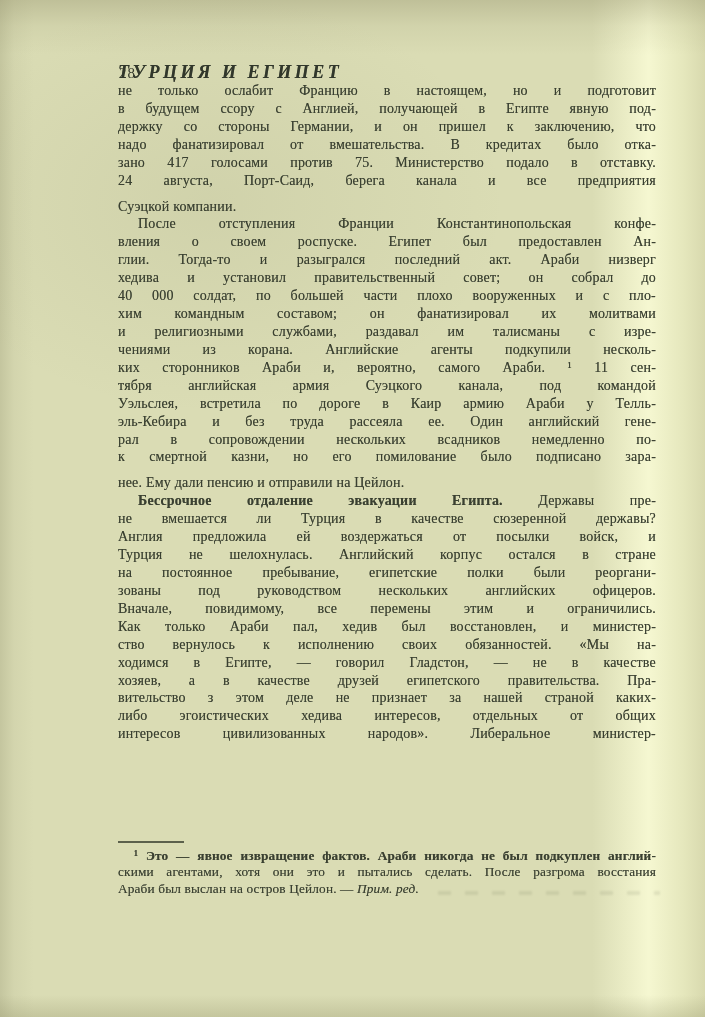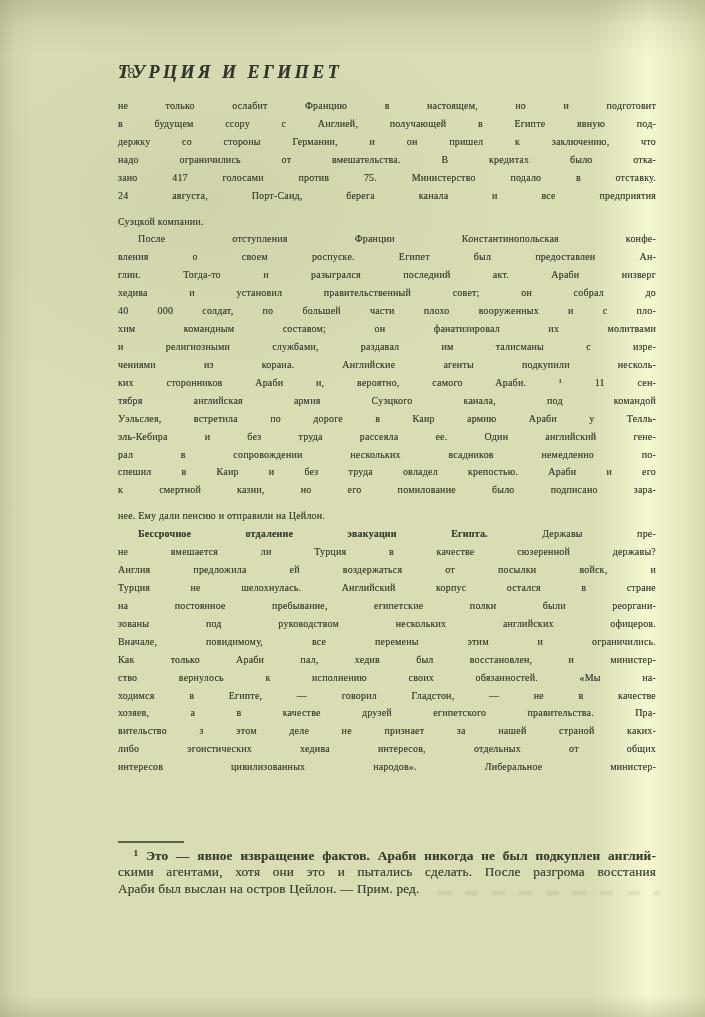--- a/index.html
+++ b/index.html
@@ -22,22 +22,22 @@
     position:absolute;left:119px;top:63px;
     font-size:15px;letter-spacing:1px;line-height:20px;color:#34392c;
   }
   .runhead{
     position:absolute;left:118px;top:62px;width:538px;
     text-align:left;font-style:italic;font-weight:bold;
     font-size:18px;letter-spacing:3.5px;line-height:21px;color:#31372b;
     text-shadow:0 0 .5px rgba(49,55,43,.65);
   }
   .textblock{
-    position:absolute;left:118px;top:97px;width:538px;
-    font-size:10px;letter-spacing:.2px;
+    position:absolute;left:118px;top:82px;width:538px;
+    font-size:14px;letter-spacing:.2px;
     text-shadow:0 0 .5px rgba(55,61,47,.6);
   }
   .ln{
     height:17.93px;line-height:17.93px;
     text-align:justify;text-align-last:justify;
     white-space:nowrap0;overflow:visible;
   }
   .ln.end{text-align-last:left;margin-top:8px;}
   .ln.ind{text-indent:20px;}
   .bold{font-weight:bold;}
@@ -49,42 +49,42 @@
     position:absolute;left:118px;top:848px;width:538px;
     font-size:13.3px;letter-spacing:.15px;
     text-shadow:0 0 .4px rgba(55,61,47,.55);
   }
   .fl{
     height:16.4px;line-height:16.4px;
     text-align:justify;text-align-last:justify;
   }
   .fl.end{text-align-last:left;}
   .fl.ind{text-indent:16px;font-weight:bold;}
-  .ital{}
+  .ital{font-style:italic;}
   .smudge{
     position:absolute;left:438px;top:891px;width:222px;height:4px;
     background:repeating-linear-gradient(90deg, rgba(88,94,68,.55) 0 13px, rgba(88,94,68,0) 13px 27px);
     opacity:.22;filter:blur(1px);
   }
 </style>
 </head>
 <body>
 
 <div class="page">
 
   <div class="pagenum">28</div>
   <div class="runhead">ТУРЦИЯ И ЕГИПЕТ</div>
 
   <div class="textblock">
 
     <div>
       <div class="ln">не только ослабит Францию в настоящем, но и подготовит</div>
       <div class="ln">в будущем ссору с Англией, получающей в Египте явную под-</div>
       <div class="ln">держку со стороны Германии, и он пришел к заключению, что</div>
-      <div class="ln">надо ограничились от вмешательства. В кредитах было отка-</div>
+      <div class="ln">надо фанатизировал от вмешательства. В кредитах было отка-</div>
       <div class="ln">зано 417 голосами против 75. Министерство подало в отставку.</div>
     </div>
 
     <div>
       <div class="ln">24 августа, Порт-Саид, берега канала и все предприятия</div>
       <div class="ln end">Суэцкой компании.</div>
     </div>
 
     <div>
       <div class="ln ind">После отступления Франции Константинопольская конфе-</div>
@@ -93,21 +93,20 @@
       <div class="ln">хедива и установил правительственный совет; он собрал до</div>
       <div class="ln">40 000 солдат, по большей части плохо вооруженных и с пло-</div>
       <div class="ln">хим командным составом; он фанатизировал их молитвами</div>
       <div class="ln">и религиозными службами, раздавал им талисманы с изре-</div>
       <div class="ln">чениями из корана. Английские агенты подкупили несколь-</div>
       <div class="ln">ких сторонников Араби и, вероятно, самого Араби. ¹ 11 сен-</div>
       <div class="ln">тября английская армия Суэцкого канала, под командой</div>
       <div class="ln">Уэльслея, встретила по дороге в Каир армию Араби у Телль-</div>
       <div class="ln">эль-Кебира и без труда рассеяла ее. Один английский гене-</div>
       <div class="ln">рал в сопровождении нескольких всадников немедленно по-</div>
-      <div class="ln">спешил в Каир и без труда овладел крепостью. Араби и его</div>
       <div class="ln">к смертной казни, но его помилование было подписано зара-</div>
       <div class="ln end">нее. Ему дали пенсию и отправили на Цейлон.</div>
     </div>
 
     <div>
       <div class="ln ind">
         <span class="bold">Бессрочное отдаление эвакуации Египта.</span><span> Державы пре-</span>
       </div>
       <div class="ln">не вмешается ли Турция в качестве сюзеренной державы?</div>
       <div class="ln">Англия предложила ей воздержаться от посылки войск, и</div>

